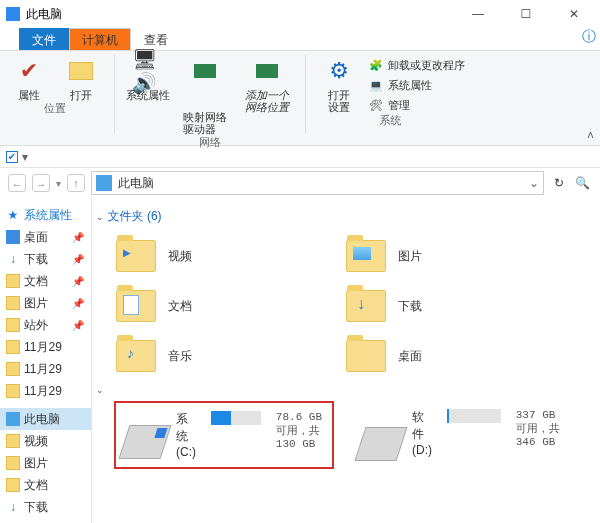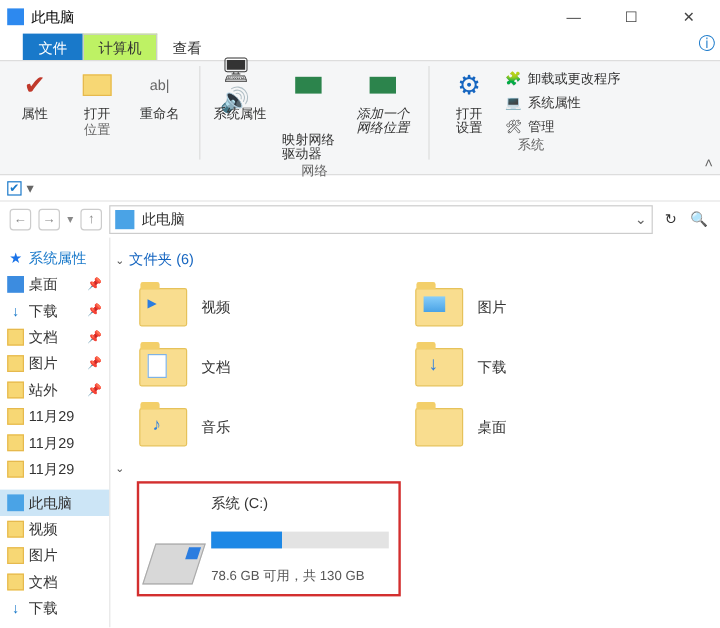--- a/index.html
+++ b/index.html
@@ -5,21 +5,21 @@
   * { box-sizing: border-box; margin: 0; padding: 0; font-family: "Microsoft YaHei", "Segoe UI", sans-serif; }
   body { width: 600px; height: 523px; overflow: hidden; background: #fff; font-size: 12px; color: #333; }
   .titlebar { height: 28px; display: flex; align-items: center; padding: 0 6px; }
   .titlebar .ico { width:14px;height:14px;background:#2d89ef;margin-right:6px;display:inline-block;}
   .titlebar .title { flex:1; font-size:12px; color:#000; }
   .winbtns { display:flex; gap:8px; }
   .winbtn { width:40px; height:22px; display:flex; align-items:center; justify-content:center; color:#444; }
   .tabs { height:22px; display:flex; background:#fff;margin-left:19px; }
   .tab { padding:3px 12px; font-size:12px; color:#333; border:1px solid transparent; }
   .tab.active { background:#1979ca; color:#fff; }
-  .tab.sub { background:#bef264; border:1px solid #ccc; border-bottom:none;}
+  .tab.sub { background:#f97316; border:1px solid #ccc; border-bottom:none;}
   .helpbtn { margin-left:auto; width:22px; text-align:center; color:#1979ca; font-size:14px;}
   .ribbon { height:96px; background:#f5f6f7; border-top:1px solid #ddd; border-bottom:1px solid #ddd; padding:4px 6px 0; display:flex; gap:6px; position:relative;}
   .rgrp { display:flex; flex-direction:column; align-items:center; }
   .rgrp .row { display:flex; gap:6px; }
   .ritem { display:flex; flex-direction:column; align-items:center; width:46px; gap:2px;}
   .ritem .ricon { width:32px; height:32px; display:flex; align-items:center; justify-content:center; }
   .ritem .rlbl { font-size:11px; text-align:left; line-height:12px;}
   .rgrp .glbl { font-size:11px; color:#666; margin-top:0;}
   .vsep { width:1px; background:#ddd; height:78px; margin:0 4px;}
   .rcol { display:flex; flex-direction:column; gap:4px; font-size:11px; }
@@ -58,25 +58,25 @@
   .foldericon.docs::after{content:"";position:absolute;left:6px;top:4px;width:14px;height:18px;background:#fff;border:1px solid #7fb2e4;}
   .foldericon.music::after{content:"♪";position:absolute;left:10px;top:4px;font-size:14px;color:#2b7de0;}
   .foldericon.pics::after{content:"";position:absolute;left:6px;top:6px;width:18px;height:13px;background:linear-gradient(#87cefa,#4aa3e6);}
   .foldericon.dl::after{content:"↓";position:absolute;left:10px;top:4px;font-size:16px;color:#2b7de0;font-weight:bold;}
   .flabel { font-size:12px;}
   .drives { display:flex; gap:18px; padding-left:18px; }
   .drive { width:220px; padding:8px; display:flex; gap:10px;}
   .drive.hl { border:2px solid #d32f2f;}
   .driveicon { width:42px;height:34px; background:#d8d8d8; transform:skewX(-18deg); border:1px solid #aaa; position:relative; align-self:flex-end;}
   .driveicon.c::after{content:"";position:absolute;right:2px;top:2px;width:10px;height:10px;background:#2b7de0;}
-  .dinfo { flex:1; display:flex; flex-direction:column; gap:15px;}
+  .dinfo { flex:1; display:flex; flex-direction:row; gap:15px;}
   .dname { font-size:12px;}
   .dbar { width:100%; height:14px; background:#e3e3e3; position:relative;}
   .dbar .fill { height:100%; background:#1e88e5;}
-  .dstat { font-size:11px; color:#555;}
+  .dstat { font-size:11px; color:#555;font-family:Liberation Mono, monospace;}
 </style>
 </head>
 <body>
 
 <div class="titlebar">
   <span class="ico"></span>
   <span class="title">此电脑</span>
   <div class="winbtns">
     <div class="winbtn">—</div>
     <div class="winbtn">☐</div>
@@ -96,24 +96,20 @@
     <div class="row">
       <div class="ritem">
         <span class="ricon" style="color:#c0392b;font-size:22px;">✔</span>
         <span class="rlbl">属性</span>
       </div>
       <div class="ritem">
         <span class="ricon">
             <span style="width:24px;height:18px;background:#f7d774;border:1px solid #e6b94d;display:block"></span>
           </span>
         <span class="rlbl">打开</span>
-      </div>
-      <div class="ritem">
-        <span class="ricon" style="color:#666;">ab|</span>
-        <span class="rlbl">重命名</span>
       </div>
     </div>
     <div class="glbl">位置</div>
   </div>
   <div class="vsep"></div>
   <div class="rgrp">
     <div class="row">
       <div class="ritem">
         <span class="ricon" style="color:#333;font-size:20px;">🖥🔊</span>
         <span class="rlbl">系统属性</span>
@@ -299,15 +295,25 @@
       <div class="drive hl">
         <div class="driveicon c"></div>
         <div class="dinfo">
           <div class="dname">系统 (C:)</div>
           <div class="dbar">
               <div class="fill" style="width:40%"></div>
             </div>
           <div class="dstat">78.6 GB 可用，共 130 GB</div>
         </div>
       </div>
+      <div class="drive">
+        <div class="driveicon"></div>
+        <div class="dinfo">
+          <div class="dname">软件 (D:)</div>
+          <div class="dbar">
+              <div class="fill" style="width:3%"></div>
+            </div>
+          <div class="dstat">337 GB 可用，共 346 GB</div>
+        </div>
+      </div>
     </div>
   </div>
 </div>
 
 </body></html>

